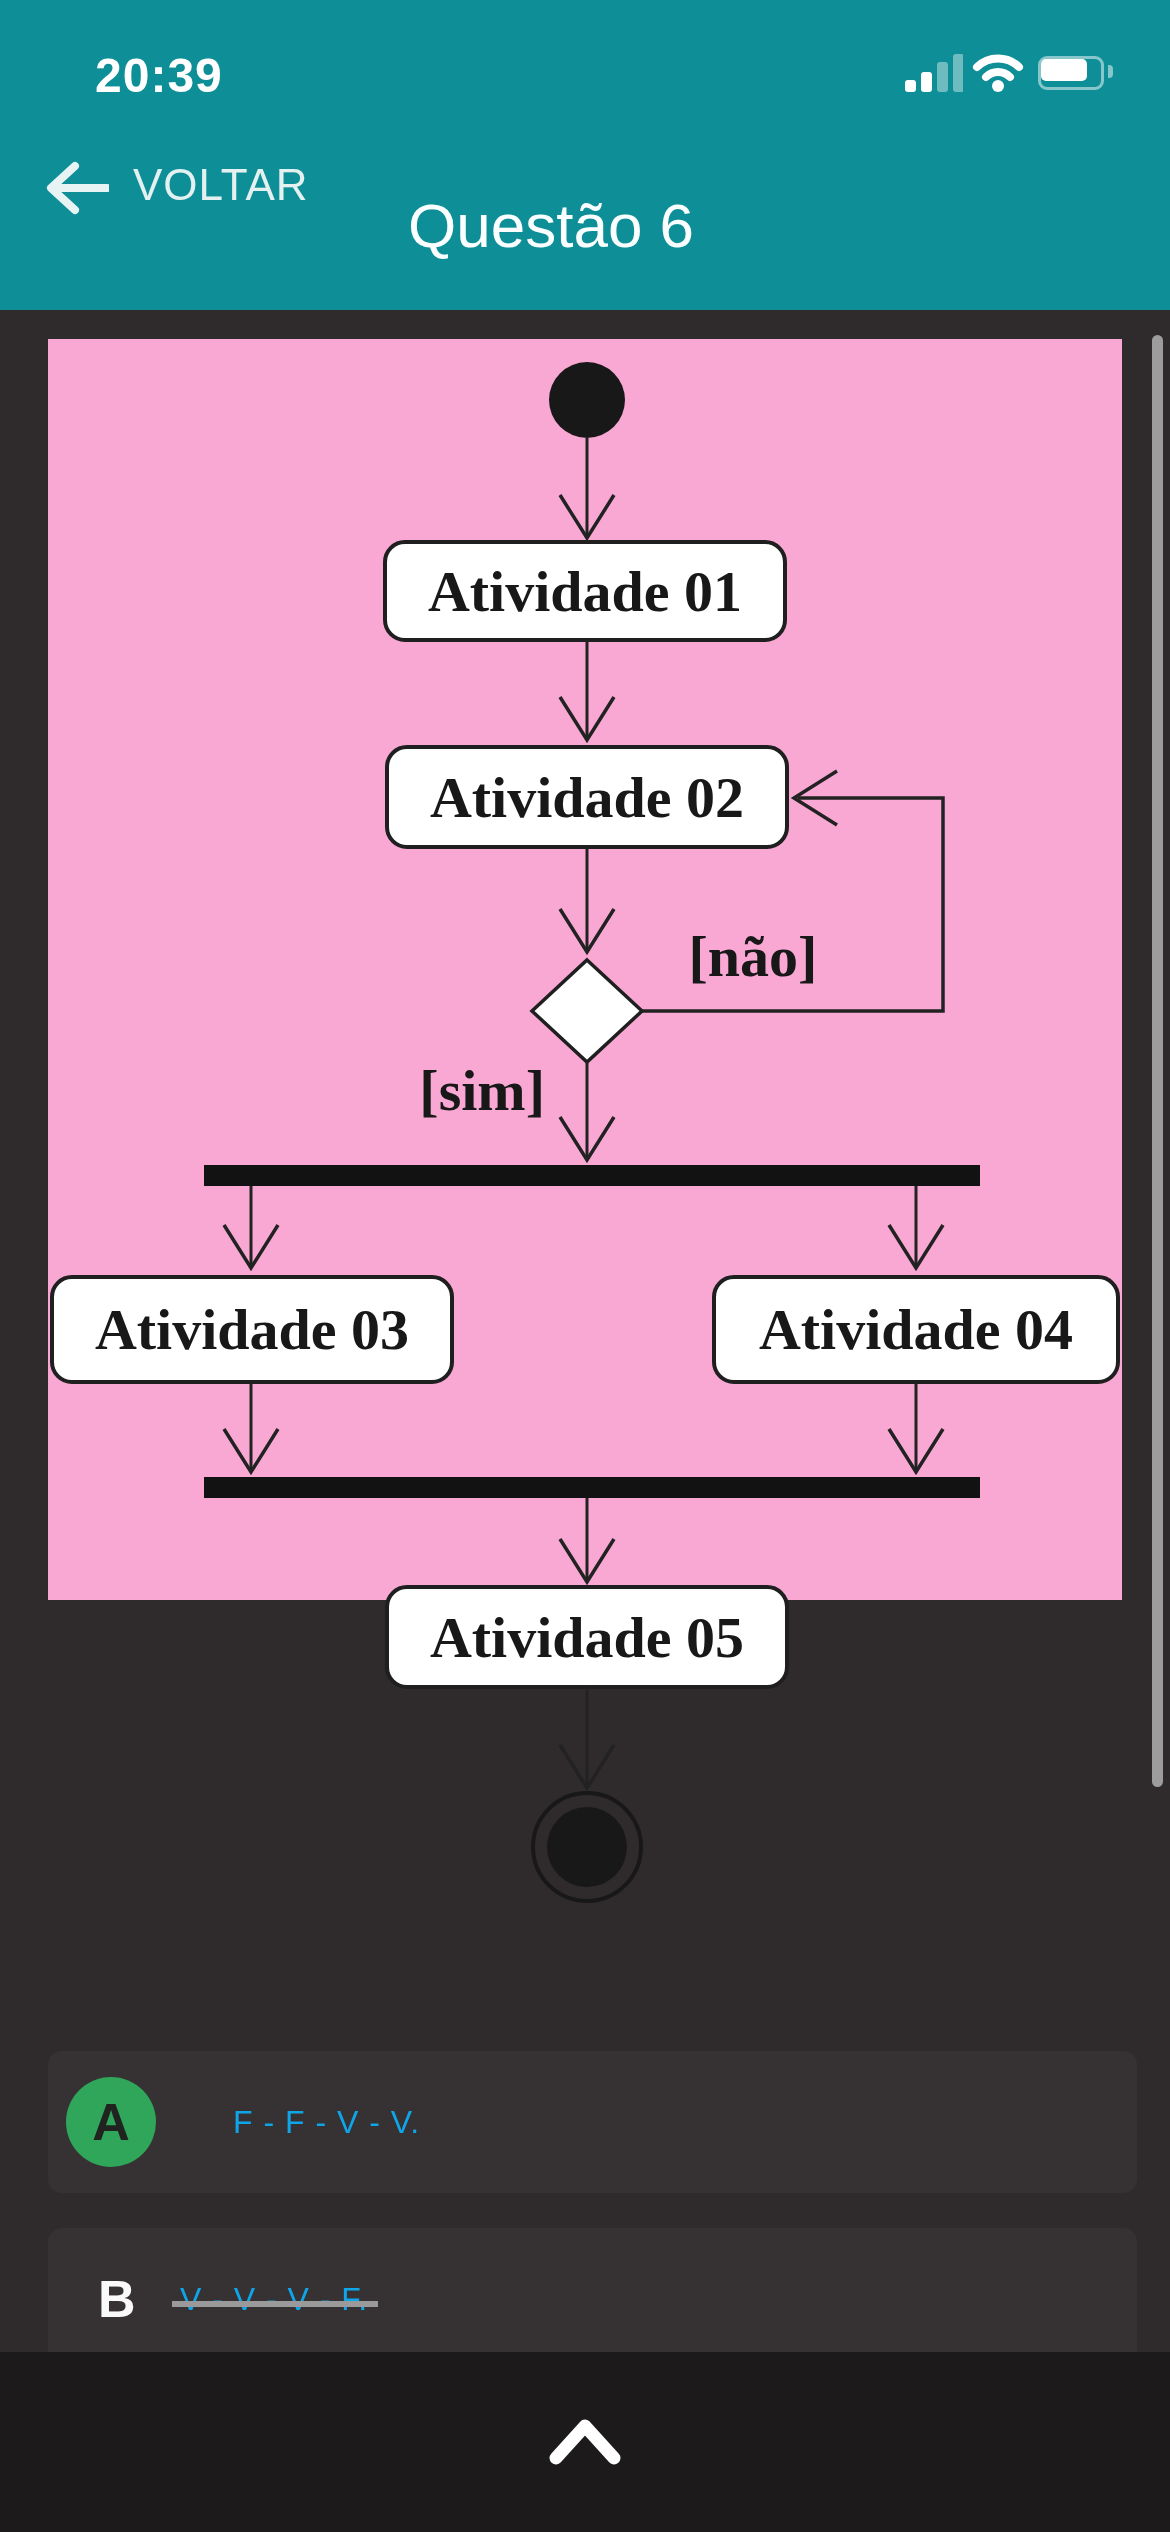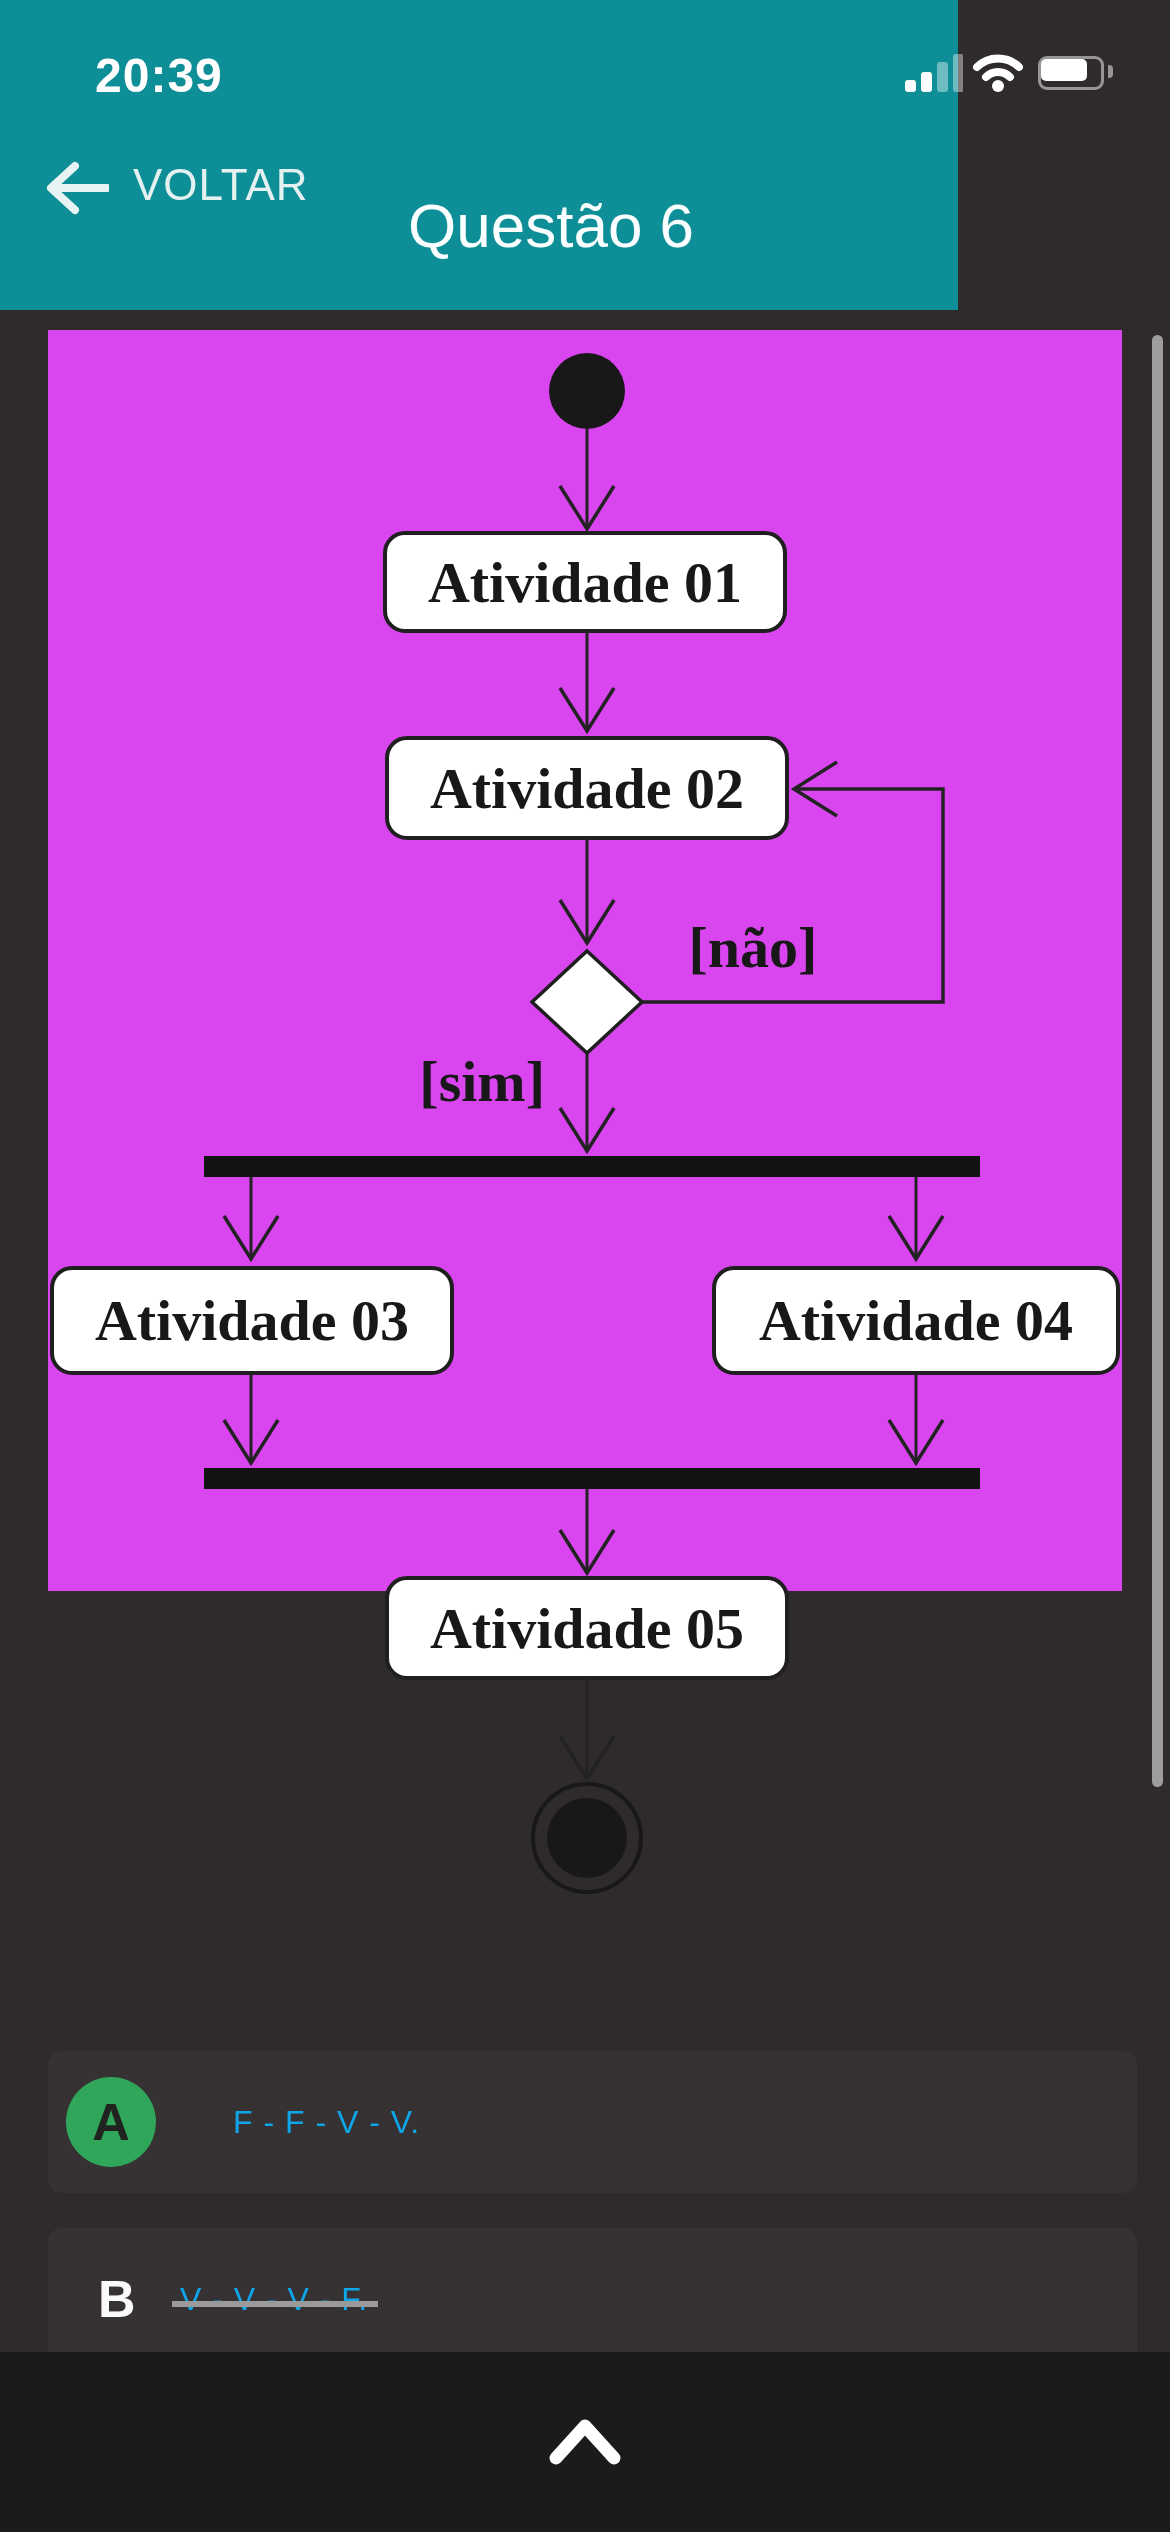--- a/index.html
+++ b/index.html
@@ -1,36 +1,36 @@
 <!DOCTYPE html>
 <html><head>
 <meta charset="utf-8">
 <style>
   html,body{margin:0;padding:0;background:#2f2b2c;}
   #app{position:relative;width:1170px;height:2532px;overflow:hidden;
        font-family:"Liberation Sans",sans-serif;background:#2f2b2c;}
 
   
-  .header{position:absolute;left:0;top:0;width:958px;height:310px;background:#0e8f97;}
+  .header{position:absolute;left:0;top:0;width:1170px;height:310px;background:#0e8f97;}
   .time{position:absolute;left:95px;top:48px;font-size:48px;font-weight:700;color:#ffffff;letter-spacing:1px;}
   .sig{position:absolute;left:905px;top:52px;}
   .wifi{position:absolute;left:972px;top:54px;}
   .batt{position:absolute;left:1038px;top:56px;width:78px;height:34px;}
   .batt-body{position:absolute;left:0;top:0;width:60px;height:28px;border:3px solid rgba(255,255,255,.5);border-radius:9px;}
   .batt-fill{position:absolute;left:3px;top:3px;width:46px;height:22px;background:#ffffff;border-radius:5px;}
   .batt-nub{position:absolute;left:70px;top:9px;width:5px;height:13px;background:rgba(255,255,255,.5);border-radius:0 4px 4px 0;}
 
   .navrow{position:absolute;left:0;top:160px;width:1170px;height:130px;}
   .backbtn{position:absolute;left:45px;top:0;height:130px;display:flex;align-items:flex-start;gap:24px;cursor:pointer;}
   .backlabel{font-size:44px;color:#e4f1f1;letter-spacing:1px;}
   .navtitle{position:absolute;left:408px;top:0;height:130px;display:flex;align-items:center;
             font-size:62px;color:#fbffff;font-weight:400;}
 
   
-  .diagram-card{position:absolute;left:48px;top:330px;width:1074px;height:1261px;background:#d946ef;}
+  .diagram-card{position:absolute;left:48px;top:339px;width:1074px;height:1261px;background:#f9a8d4;}
   .scroll-thumb{position:absolute;left:1152px;top:335px;width:11px;height:1452px;background:#9d9d9d;border-radius:6px;}
 
   
   .option{position:absolute;left:48px;width:1089px;height:142px;background:#363233;border-radius:14px;}
   .option-a{top:2051px;}
   .option-b{top:2228px;}
   .badge{position:absolute;left:18px;top:26px;width:90px;height:90px;border-radius:50%;
          background:#2fa65a;display:flex;align-items:center;justify-content:center;
          font-size:52px;font-weight:700;color:#20231f;}
   .letter-plain{position:absolute;left:50px;top:0;height:142px;display:flex;align-items:center;

